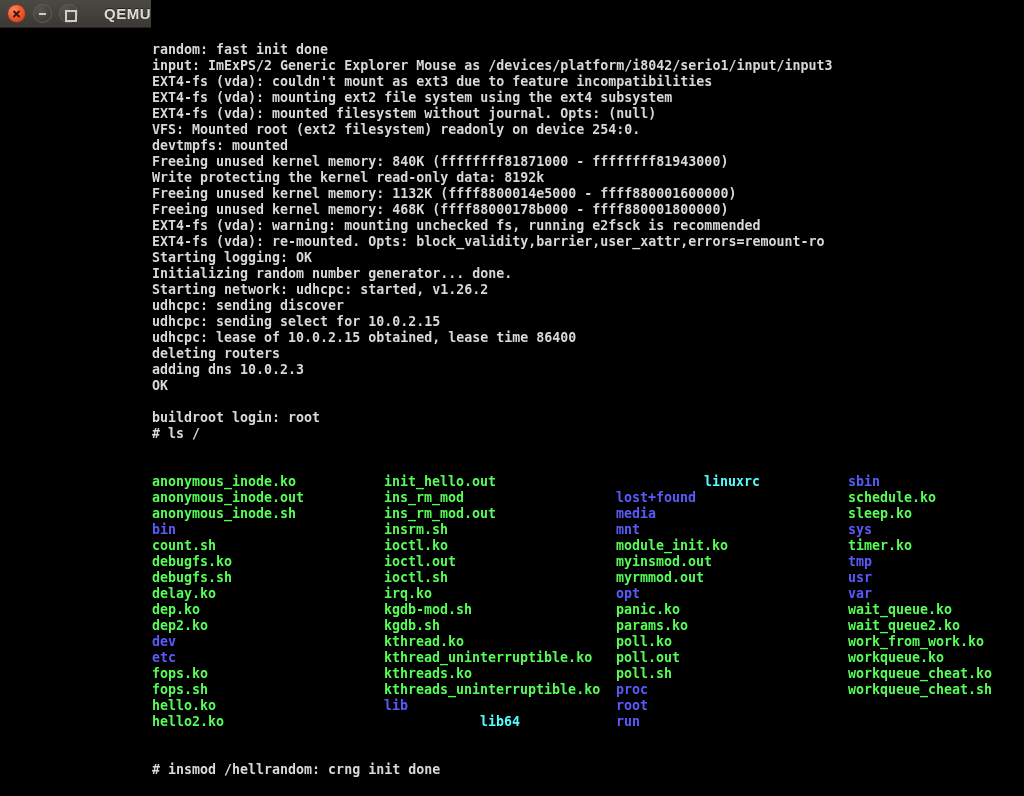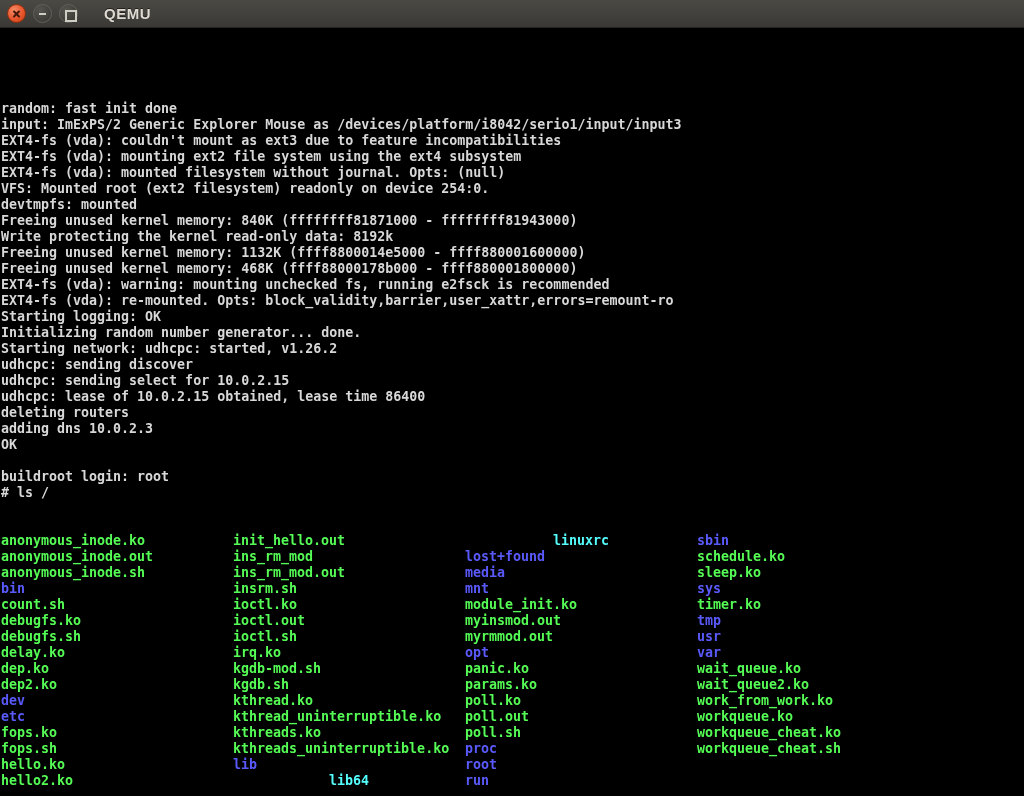--- a/index.html
+++ b/index.html
@@ -3,21 +3,21 @@
 <meta charset="utf-8">
 <style>
   :root{
     --fg:#d8d8d8; --bg:#000000;
     --green:#55fc55; --blue:#5a5afc; --cyan:#54fcfc;
     --close:#e8552c;
   }
   *{box-sizing:border-box;}
   html,body{margin:0;padding:0;background:#000;}
   body{width:1024px;height:796px;overflow:hidden;}
-  .window{width:1024px;height:796px;display:flex;flex-direction:column;background:var(--bg);}
+  .window{width:1024px;height:796px;display:flex;flex-direction:row;background:var(--bg);}
 
   
   .titlebar{
     flex:0 0 28px;height:28px;
     background:linear-gradient(#4b4944,#3b3a36 70%,#37362ف 100%);
     background:linear-gradient(#4b4944,#3a3935);
     border-bottom:1px solid #252420;
     display:flex;align-items:center;
     font-family:"Liberation Sans",sans-serif;
   }
@@ -50,21 +50,21 @@
     margin-left:26px;color:#dfdbd3;font-size:15px;font-weight:bold;
     letter-spacing:0.5px;
     text-shadow:0 -1px 0 #21201d;
   }
 
   
   .terminal{
     flex:1 1 auto;background:var(--bg);color:var(--fg);
     font-family:"DejaVu Sans Mono",monospace;
     font-size:13.3px;line-height:16px;font-weight:bold;
-    padding:2px 0 0 1px;white-space:pre;overflow:hidden;cursor:text;margin-top:39px;
+    padding:10px 0 0 1px;white-space:pre;overflow:hidden;cursor:text;
   }
   .line{height:16px;white-space:pre;}
   .ls-row .cell{display:inline-block;width:232px;white-space:pre;vertical-align:top;}
   .c-file{color:var(--green);}
   .c-dir{color:var(--blue);}
   .c-link{color:var(--cyan);text-align:center;}
 </style>
 </head>
 <body>
 

